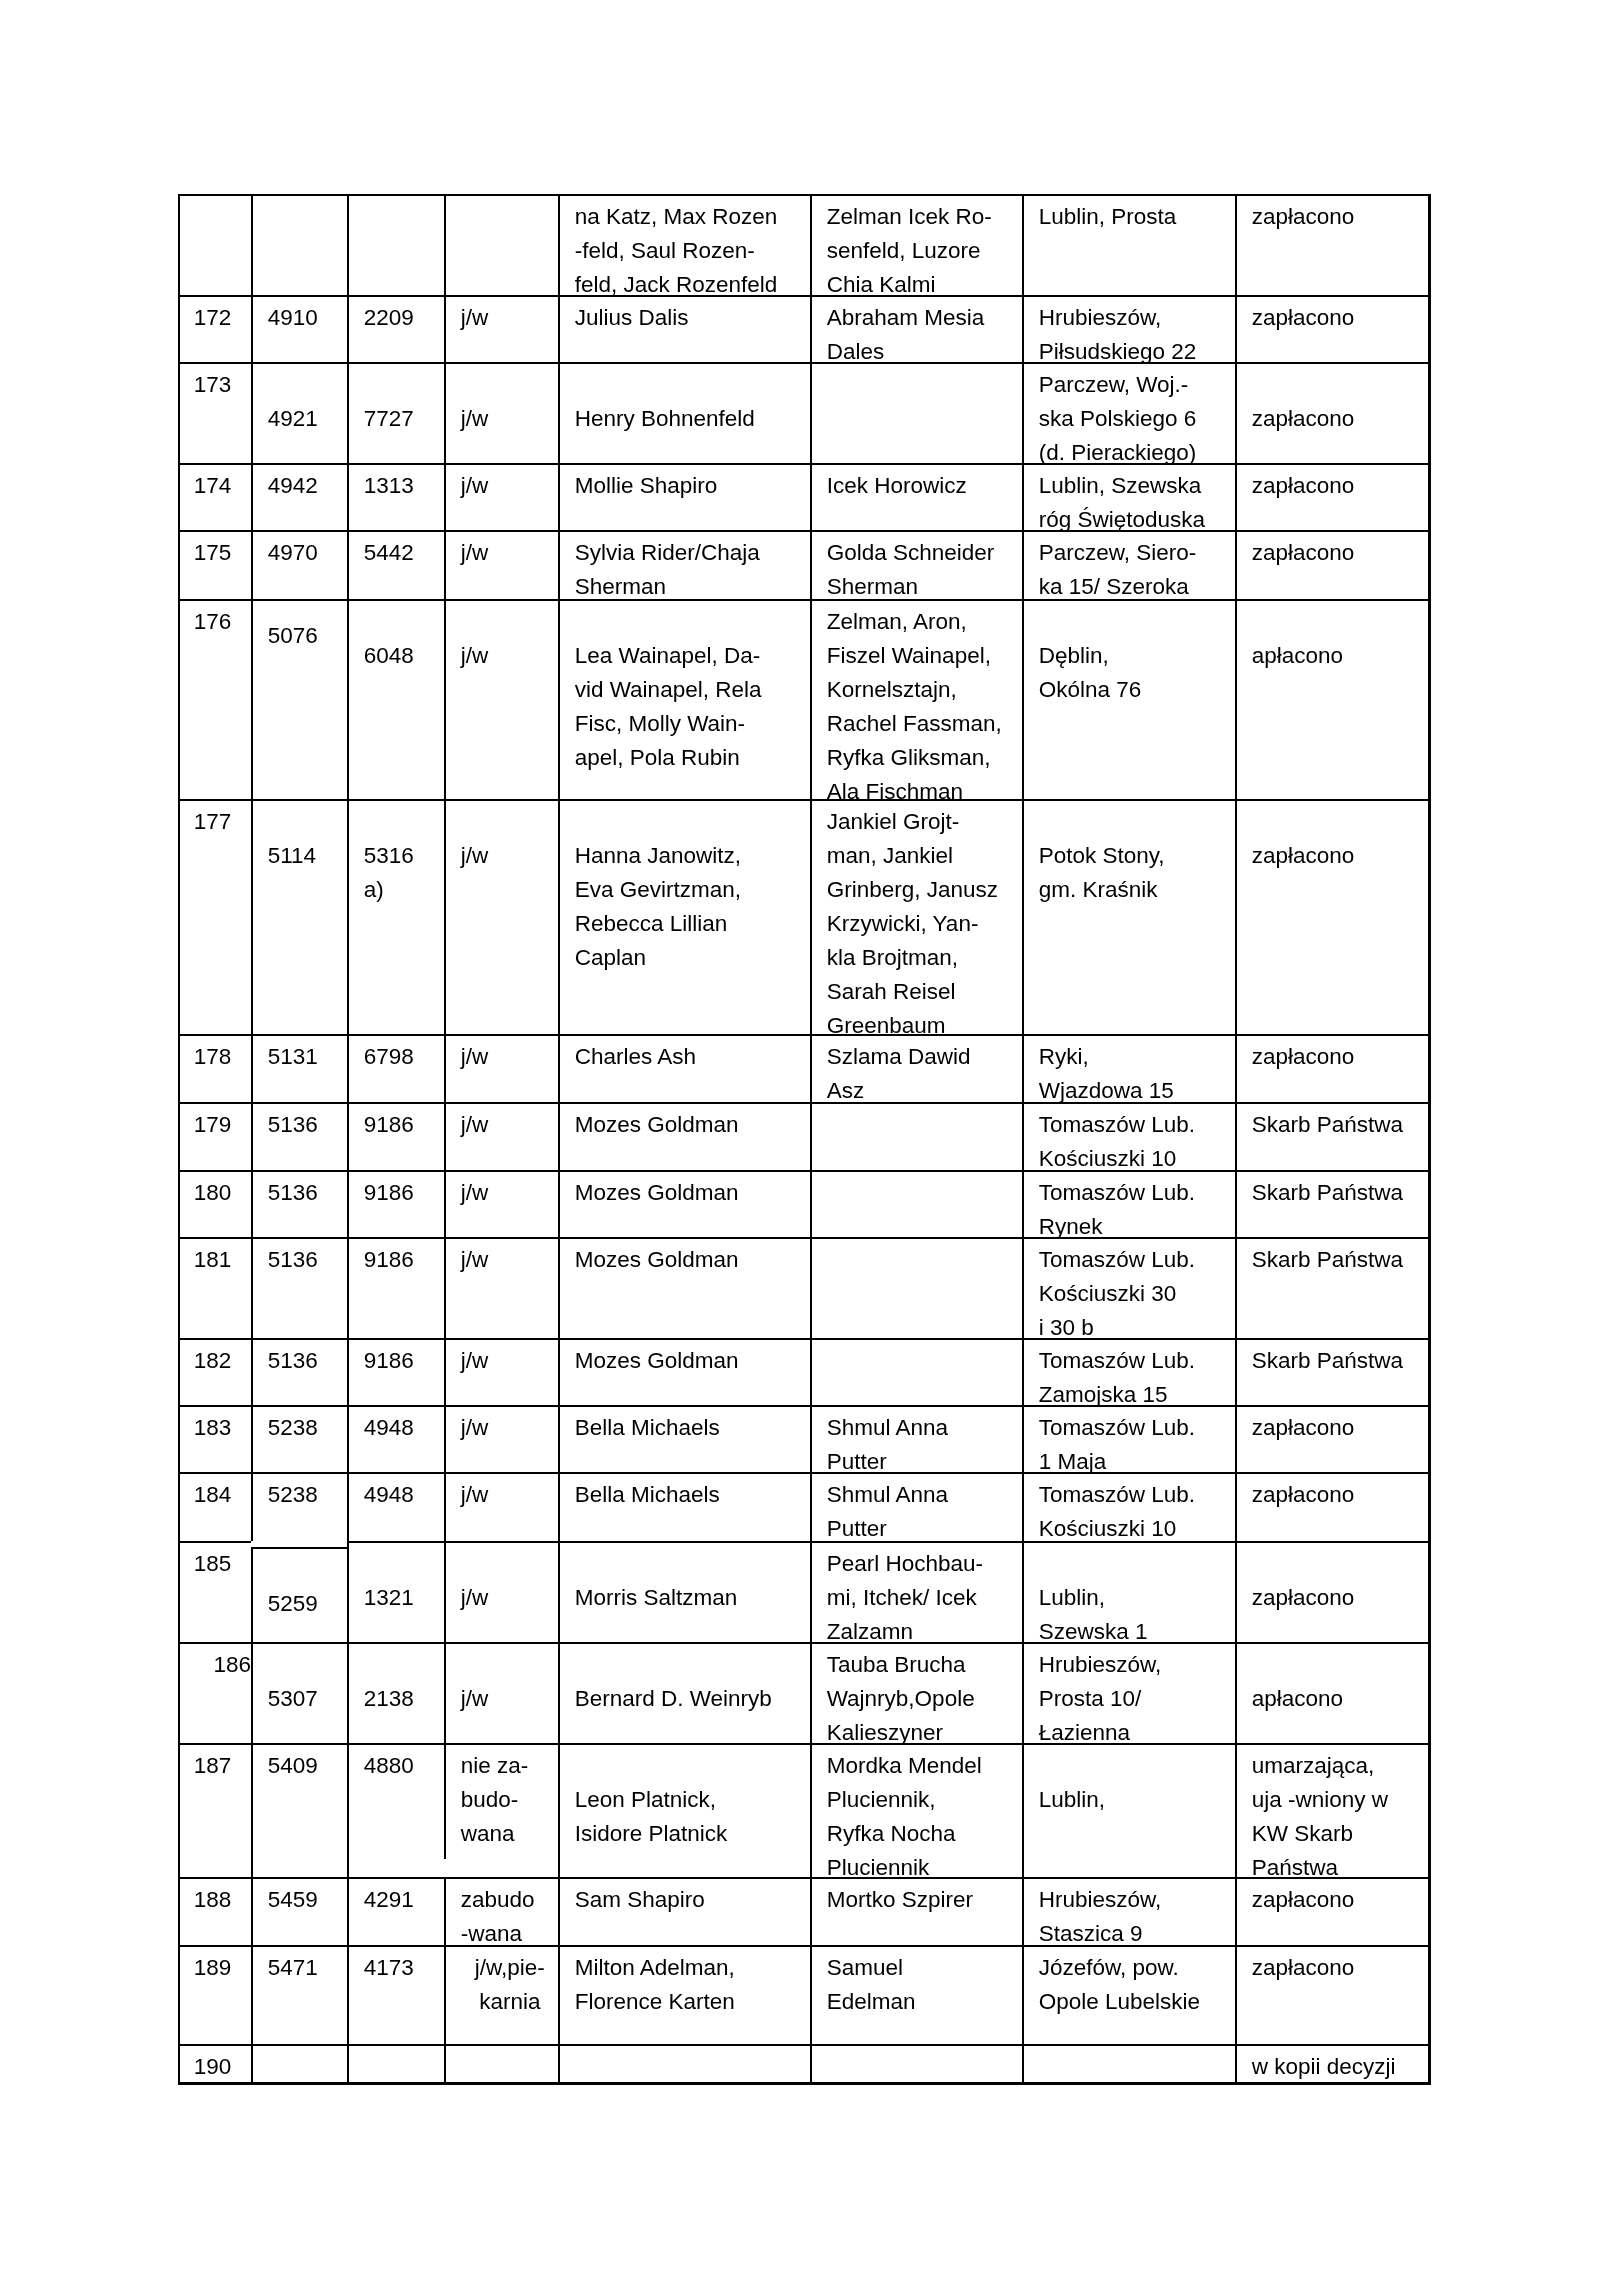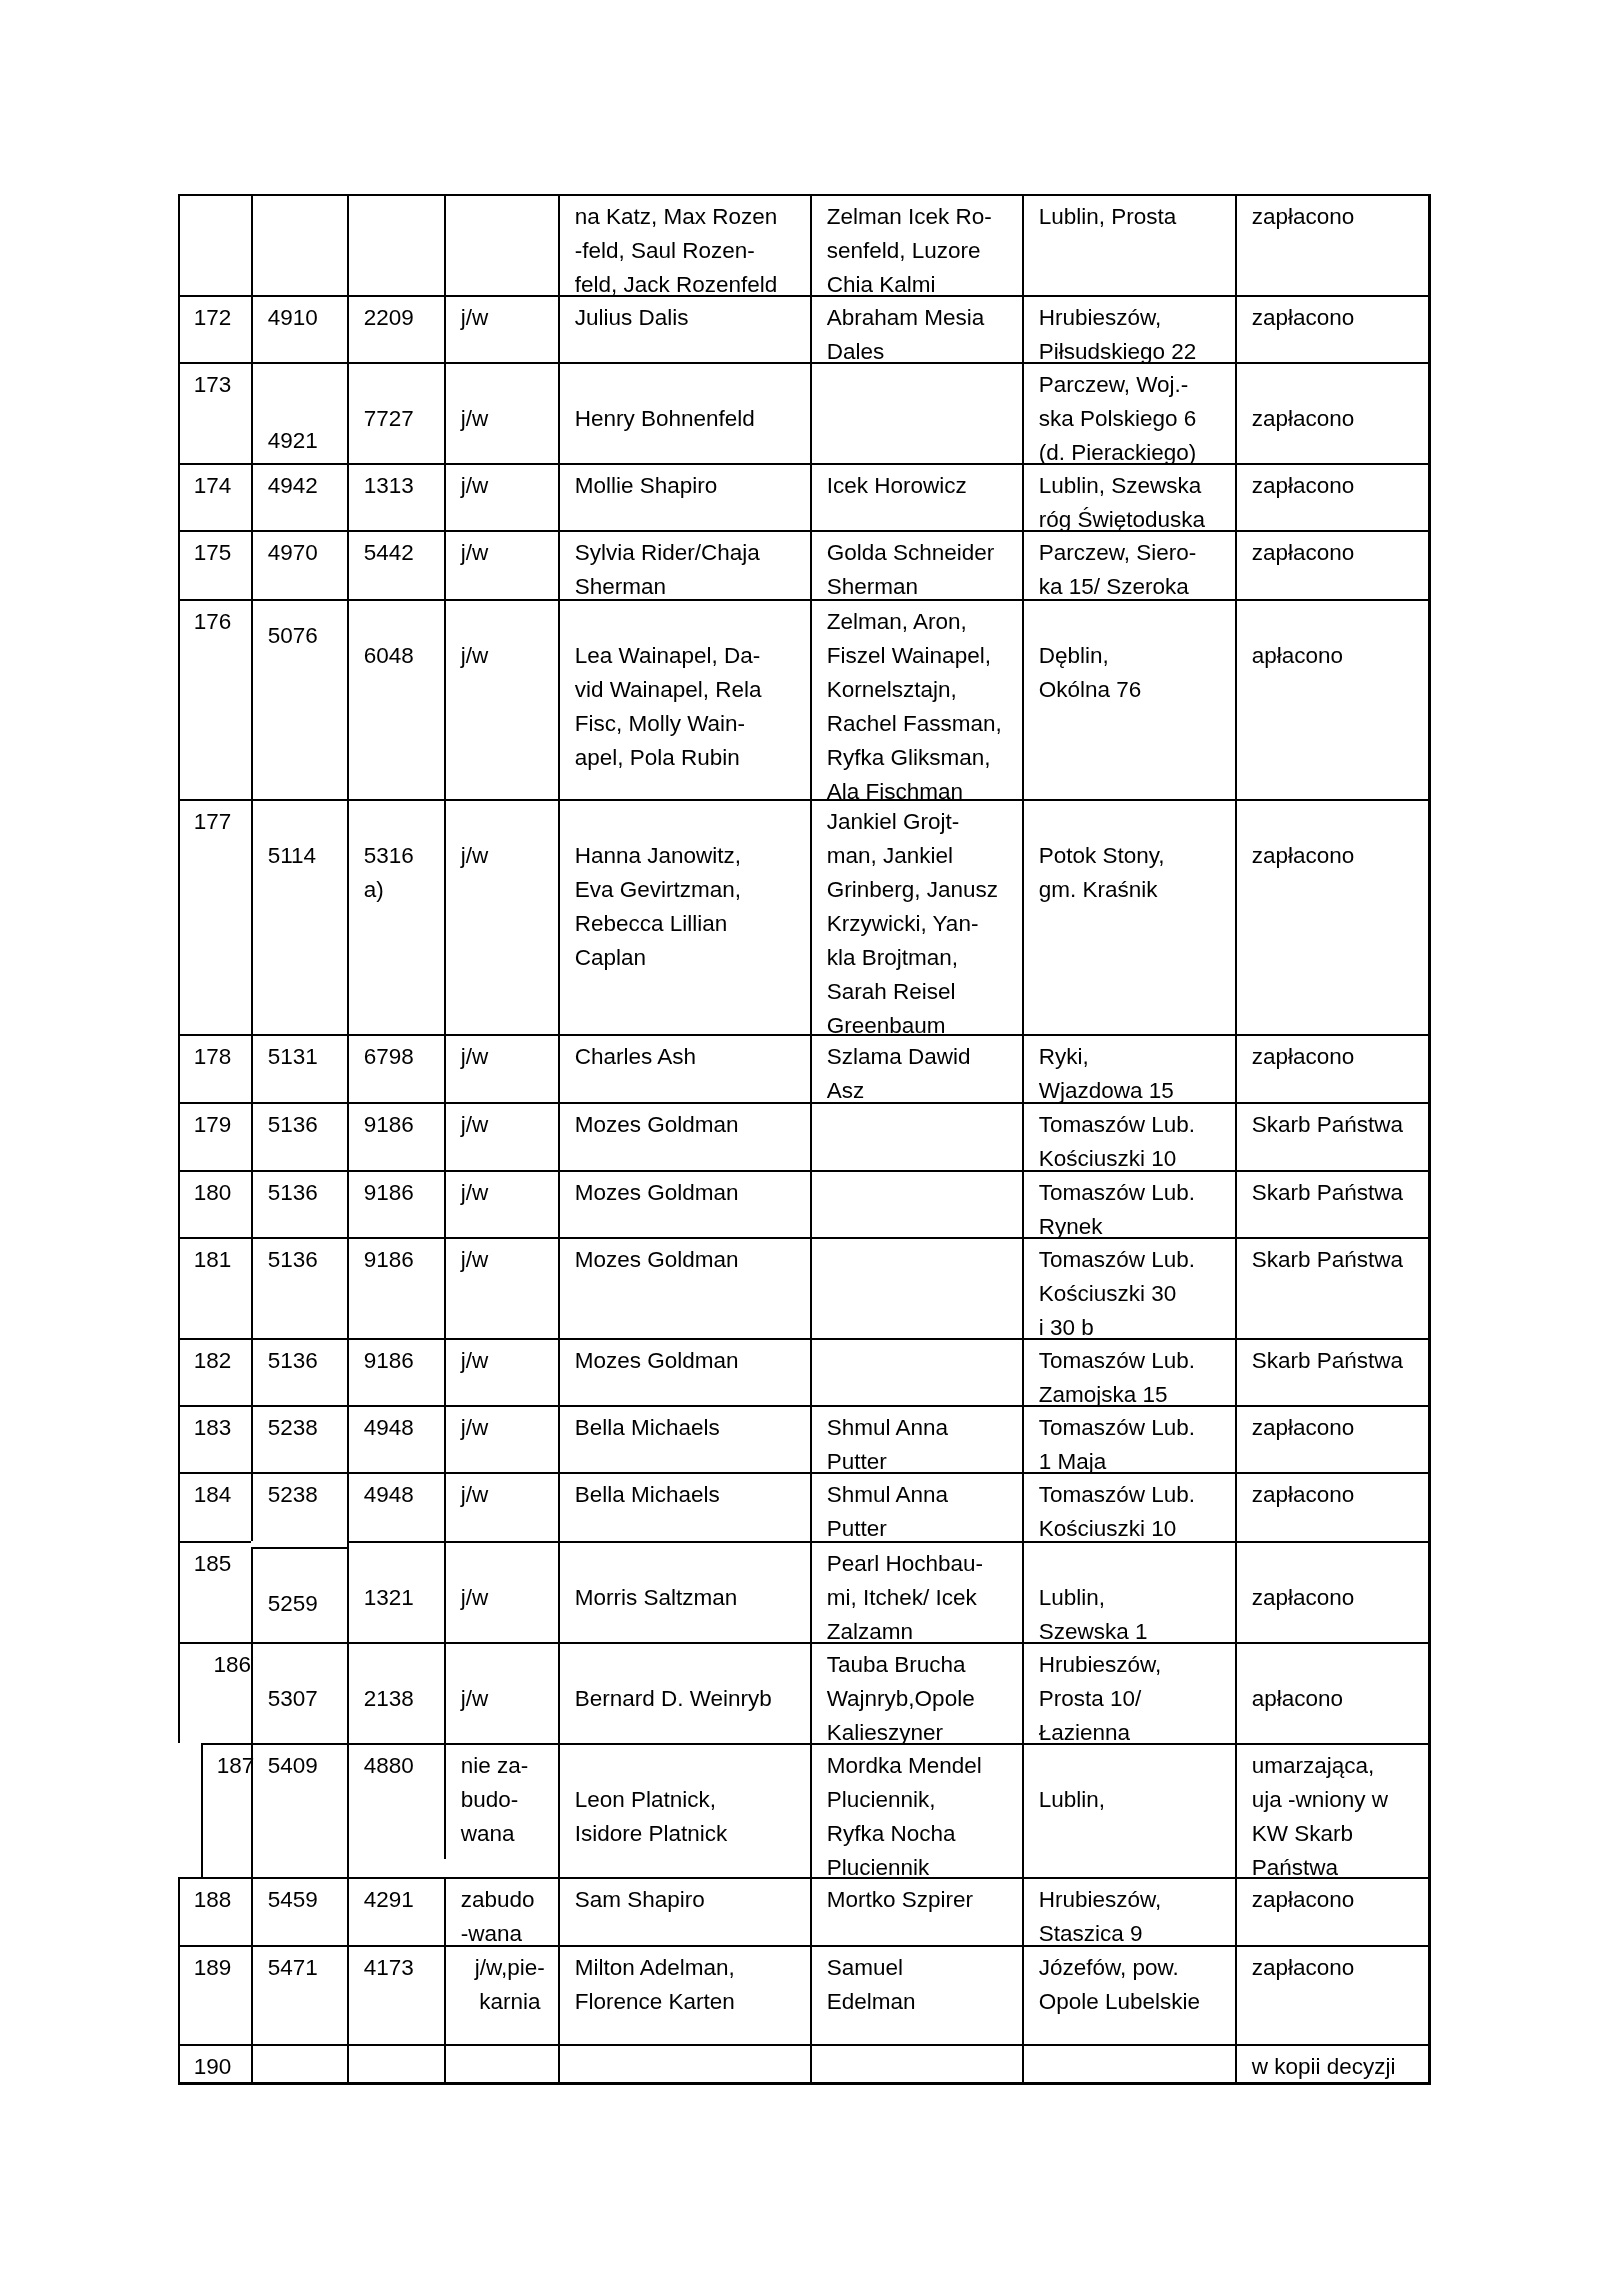--- a/index.html
+++ b/index.html
@@ -43,21 +43,21 @@
         <div class="cell c1" style="left: 73px; top: 101px; width: 96px; height: 67px;"><span class="line">4910</span></div>
         <div class="cell c2" style="left: 169px; top: 101px; width: 97px; height: 67px;"><span class="line">2209</span></div>
         <div class="cell c3" style="left: 266px; top: 101px; width: 115px; height: 67px;"><span class="line">j/w</span></div>
         <div class="cell c4" style="left: 380px; top: 101px; width: 252px; height: 67px;"><span class="line">Julius Dalis</span></div>
         <div class="cell c5" style="left: 632px; top: 101px; width: 212px; height: 67px;"><span class="line">Abraham Mesia</span><span class="line">Dales</span></div>
         <div class="cell c6" style="left: 844px; top: 101px; width: 213px; height: 67px;"><span class="line">Hrubieszów,</span><span class="line">Piłsudskiego 22</span></div>
         <div class="cell c7" style="left: 1057px; top: 101px; width: 193px; height: 67px;"><span class="line">zapłacono</span></div>
       </div>
       <div>
         <div class="cell c0" style="left: 0px; top: 168px; width: 73px; height: 101px;"><span class="line">173</span></div>
-        <div class="cell c1" style="left: 73px; top: 168px; width: 96px; height: 101px; padding-top: 60px;"><span class="line">4921</span></div>
+        <div class="cell c1" style="left: 73px; top: 168px; width: 96px; height: 101px; padding-top: 38px;"><span class="line">4921</span></div>
         <div class="cell c2" style="left: 169px; top: 168px; width: 97px; height: 101px; padding-top: 38px;"><span class="line">7727</span></div>
         <div class="cell c3" style="left: 266px; top: 168px; width: 115px; height: 101px; padding-top: 38px;"><span class="line">j/w</span></div>
         <div class="cell c4" style="left: 380px; top: 168px; width: 252px; height: 101px; padding-top: 38px;"><span class="line">Henry Bohnenfeld</span></div>
         <div class="cell c5" style="left: 632px; top: 168px; width: 212px; height: 101px;"></div>
         <div class="cell c6" style="left: 844px; top: 168px; width: 213px; height: 101px;"><span class="line">Parczew, Woj.-</span><span class="line">ska Polskiego 6</span><span class="line">(d. Pierackiego)</span></div>
         <div class="cell c7" style="left: 1057px; top: 168px; width: 193px; height: 101px; padding-top: 38px;"><span class="line">zapłacono</span></div>
       </div>
       <div>
         <div class="cell c0" style="left: 0px; top: 269px; width: 73px; height: 68px;"><span class="line">174</span></div>
         <div class="cell c1" style="left: 73px; top: 269px; width: 96px; height: 68px;"><span class="line">4942</span></div>
@@ -182,21 +182,21 @@
         <div class="cell c0" style="left: 0px; top: 1448px; width: 73px; height: 101px; text-align: right;"><span class="line">186</span></div>
         <div class="cell c1" style="left: 73px; top: 1448px; width: 96px; height: 101px; padding-top: 38px;"><span class="line">5307</span></div>
         <div class="cell c2" style="left: 169px; top: 1448px; width: 97px; height: 101px; padding-top: 38px;"><span class="line">2138</span></div>
         <div class="cell c3" style="left: 266px; top: 1448px; width: 115px; height: 101px; padding-top: 38px;"><span class="line">j/w</span></div>
         <div class="cell c4" style="left: 380px; top: 1448px; width: 252px; height: 101px; padding-top: 38px;"><span class="line">Bernard D. Weinryb</span></div>
         <div class="cell c5" style="left: 632px; top: 1448px; width: 212px; height: 101px;"><span class="line">Tauba Brucha</span><span class="line">Wajnryb,Opole</span><span class="line">Kalieszyner</span></div>
         <div class="cell c6" style="left: 844px; top: 1448px; width: 213px; height: 101px;"><span class="line">Hrubieszów,</span><span class="line">Prosta 10/</span><span class="line">Łazienna</span></div>
         <div class="cell c7" style="left: 1057px; top: 1448px; width: 193px; height: 101px; padding-top: 38px;"><span class="line">apłacono</span></div>
       </div>
       <div>
-        <div class="cell c0" style="left: 0px; top: 1549px; width: 73px; height: 134px; margin-left: 23px;"><span class="line">187</span></div>
+        <div class="cell c0" style="left: 0px; top: 1549px; width: 73px; height: 134px;"><span class="line">187</span></div>
         <div class="cell c1" style="left: 73px; top: 1549px; width: 96px; height: 134px;"><span class="line">5409</span></div>
         <div class="cell c2" style="left: 169px; top: 1549px; width: 97px; height: 134px;"><span class="line">4880</span></div>
         <div class="cell c3" style="left: 266px; top: 1549px; width: 115px; height: 116px;"><span class="line">nie za-</span><span class="line">budo-</span><span class="line">wana</span></div>
         <div class="cell c4" style="left: 380px; top: 1549px; width: 252px; height: 134px; padding-top: 38px;"><span class="line">Leon Platnick,</span><span class="line">Isidore Platnick</span></div>
         <div class="cell c5" style="left: 632px; top: 1549px; width: 212px; height: 134px;"><span class="line">Mordka Mendel</span><span class="line">Pluciennik,</span><span class="line">Ryfka Nocha</span><span class="line">Pluciennik</span></div>
         <div class="cell c6" style="left: 844px; top: 1549px; width: 213px; height: 134px; padding-top: 38px;"><span class="line">Lublin,</span></div>
         <div class="cell c7" style="left: 1057px; top: 1549px; width: 193px; height: 134px;"><span class="line">umarzająca,</span><span class="line">uja -wniony w</span><span class="line">KW Skarb</span><span class="line">Państwa</span></div>
       </div>
       <div>
         <div class="cell c0" style="left: 0px; top: 1683px; width: 73px; height: 68px;"><span class="line">188</span></div>

